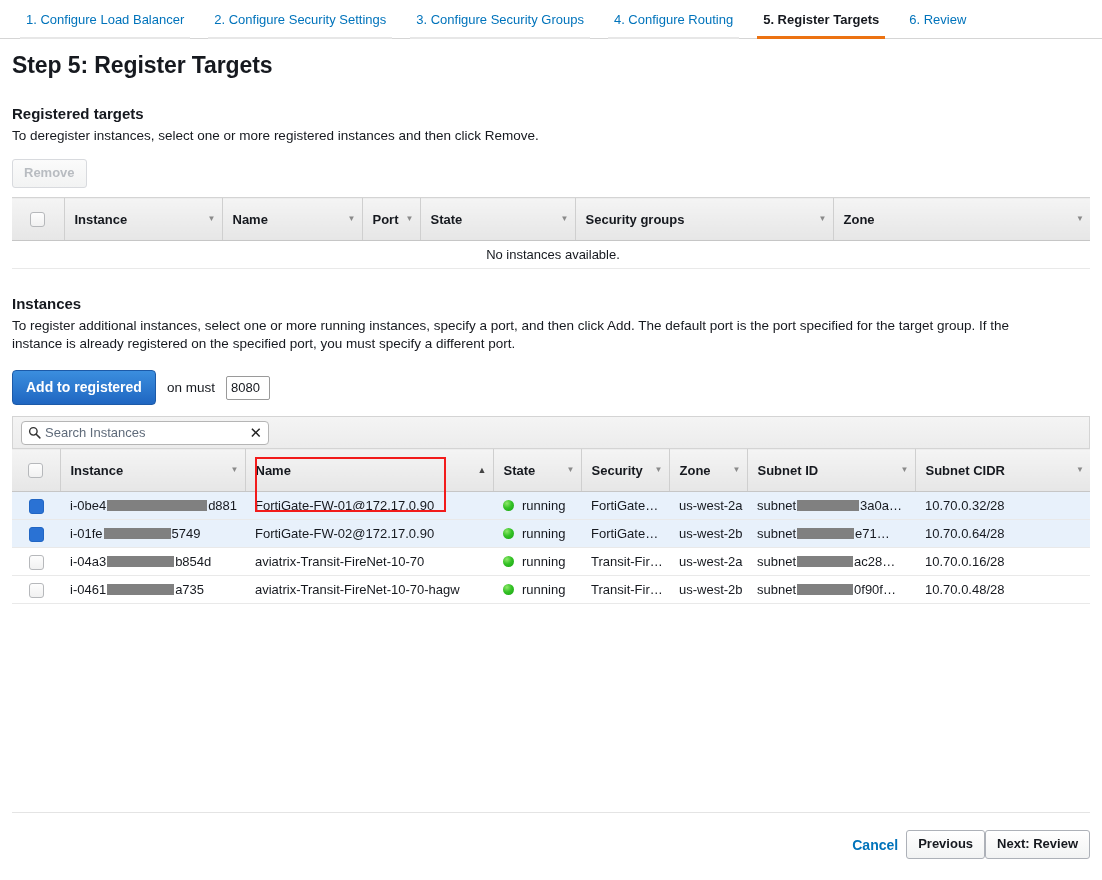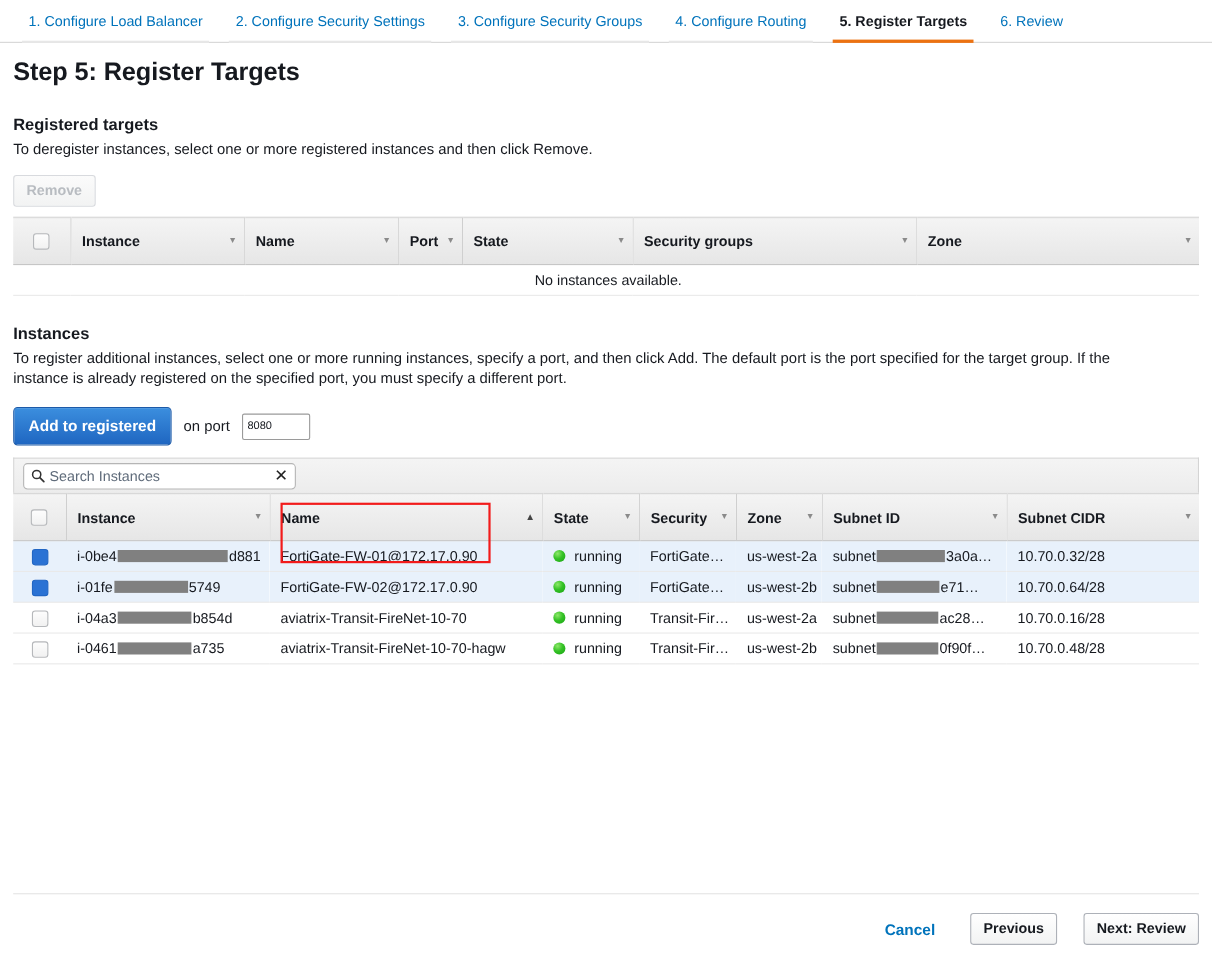--- a/index.html
+++ b/index.html
@@ -244,41 +244,41 @@
 
   
   .port-row {
     display: flex;
     align-items: center;
     gap: 11px;
     margin: 17px 0 11px 0;
   }
   .port-label { font-size: 13.5px; }
   .port-input {
-    width: 62px;
+    width: 44px;
     height: 24px;
     border: 1px solid #9a9a9a;
     border-radius: 2px;
-    font-size: 10px;
+    font-size: 13px;
     font-family: "Liberation Sans", sans-serif;
     padding: 0 4px;
     color: #16191f;
     background: #fff;
   }
 
   
   .footer {
     position: absolute;
     left: 12px; right: 12px;
     top: 812px;
     border-top: 1px solid #e4e4e4;
     display: flex;
     justify-content: flex-end;
     align-items: center;
-    gap: 24px;
+    gap: 0;
     padding-top: 17px;
   }
 </style>
 </head>
 <body>
 
 <div class="tabbar">
   <div class="tab"><span>1. Configure Load Balancer</span></div>
   <div class="tab"><span>2. Configure Security Settings</span></div>
   <div class="tab"><span>3. Configure Security Groups</span></div>
@@ -356,21 +356,21 @@
         <td colspan="7">No instances available.</td>
       </tr>
     </tbody>
   </table>
 
   <h2 class="section">Instances</h2>
   <p class="sub">To register additional instances, select one or more running instances, specify a port, and then click Add. The default port is the port specified for the target group. If the instance is already registered on the specified port, you must specify a different port.</p>
 
   <div class="port-row">
     <span class="btn-primary">Add to registered</span>
-    <span class="port-label">on port</span>
+    <span class="port-label">on must</span>
     <input class="port-input" value="8080" style="">
   </div>
 
   <div class="search-strip">
     <div class="search-box">
       <svg class="mag" viewBox="0 0 16 16">
         <circle cx="6.6" cy="6.6" r="4.6" fill="none" stroke="#333" stroke-width="1.7"></circle>
         <line x1="10.1" y1="10.1" x2="14.6" y2="14.6" stroke="#333" stroke-width="1.9" stroke-linecap="round"></line>
       </svg>
       <input placeholder="Search Instances" style="">

